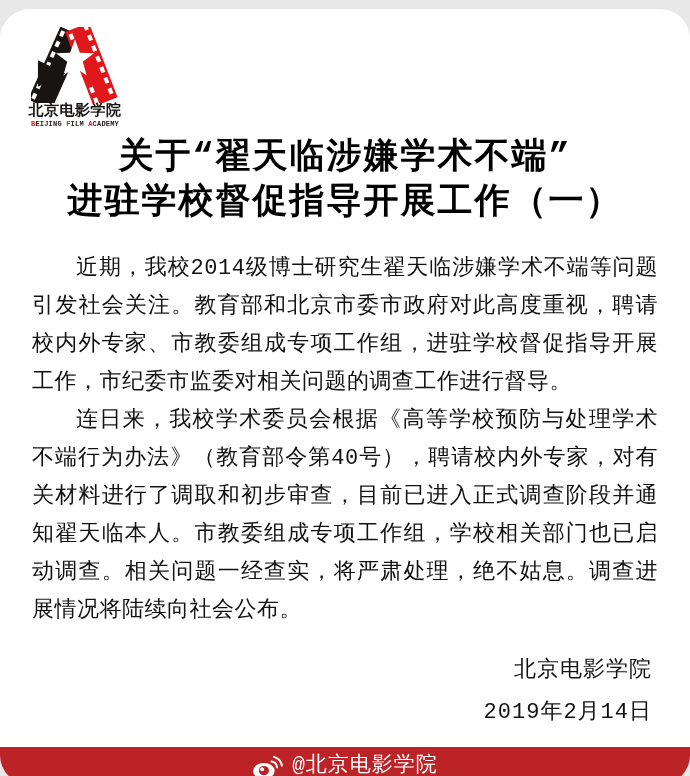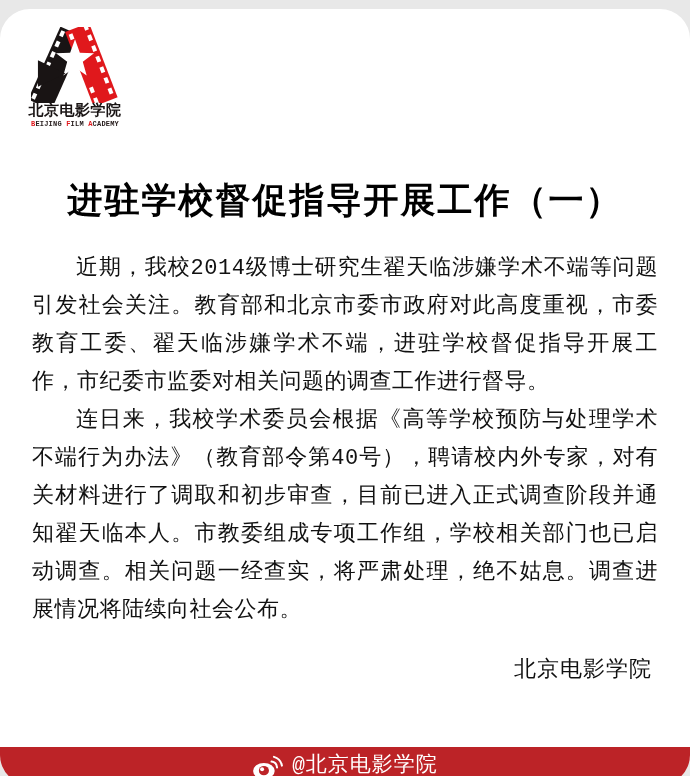--- a/index.html
+++ b/index.html
@@ -136,31 +136,32 @@
 
       <polygon fill="#ffffff" points="46,13 51.1,27 66,27.5 54.2,36.7 58.3,51 46,42.6 33.7,51 37.8,36.7 26,27.5 40.9,27"></polygon>
 
       <polygon fill="#191414" points="7,35 7,63 36,49"></polygon>
     </svg>
     <div class="logo-cn">北京电影学院</div>
     <div class="logo-en"><span class="en-i">B</span><span class="en-r">EIJING</span> <span class="en-i">F</span><span class="en-r">ILM</span> <span class="en-i">A</span><span class="en-r">CADEMY</span></div>
   </div>
 
   <h1 class="title">
-    <br>
+    <span>关于“翟天临涉嫌学术不端”</span><br>
     <span>进驻学校督促指导开展工作（一）</span>
   </h1>
 
   <main class="body-text">
-    <p>近期，我校2014级博士研究生翟天临涉嫌学术不端等问题引发社会关注。教育部和北京市委市政府对此高度重视，市委教育工委、翟天临涉嫌学术不端，进驻学校督促指导开展工作，市纪委市监委对相关问题的调查工作进行督导。</p>
+    <p>近期，我校2014级博士研究生翟天临涉嫌学术不端等问题引发社会关注。教育部和北京市委市政府对此高度重视，聘请校内外专家、市教委组成专项工作组，进驻学校督促指导开展工作，市纪委市监委对相关问题的调查工作进行督导。</p>
     <p>连日来，我校学术委员会根据《高等学校预防与处理学术不端行为办法》（教育部令第40号），聘请校内外专家，对有关材料进行了调取和初步审查，目前已进入正式调查阶段并通知翟天临本人。市教委组成专项工作组，学校相关部门也已启动调查。相关问题一经查实，将严肃处理，绝不姑息。调查进展情况将陆续向社会公布。</p>
   </main>
 
   <div class="signature">
     <div>北京电影学院</div>
+    <div>2019年2月14日</div>
   </div>
 
   <footer class="footer-bar">
     <svg class="weibo-icon" viewBox="0 0 34 30" xmlns="http://www.w3.org/2000/svg">
       <ellipse cx="13" cy="20" rx="12" ry="9" fill="#ffffff"></ellipse>
       <ellipse cx="13" cy="19.6" rx="5.6" ry="5.2" fill="#bc2327"></ellipse>
       <circle cx="11" cy="18" r="2.2" fill="#ffffff"></circle>
       <path d="M21.5 9.5 A7 7 0 0 1 27.6 16" stroke="#ffffff" stroke-width="2.3" fill="none" stroke-linecap="round"></path>
       <path d="M24.2 4.3 A12.5 12.5 0 0 1 33 14" stroke="#ffffff" stroke-width="2.3" fill="none" stroke-linecap="round"></path>
     </svg>

